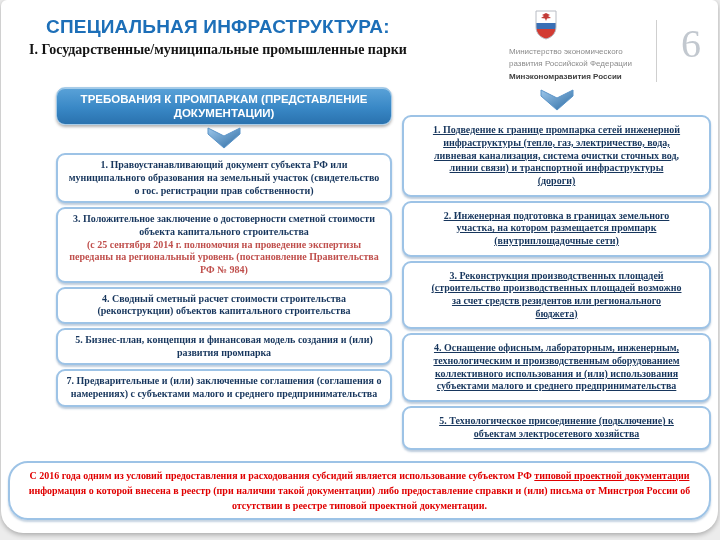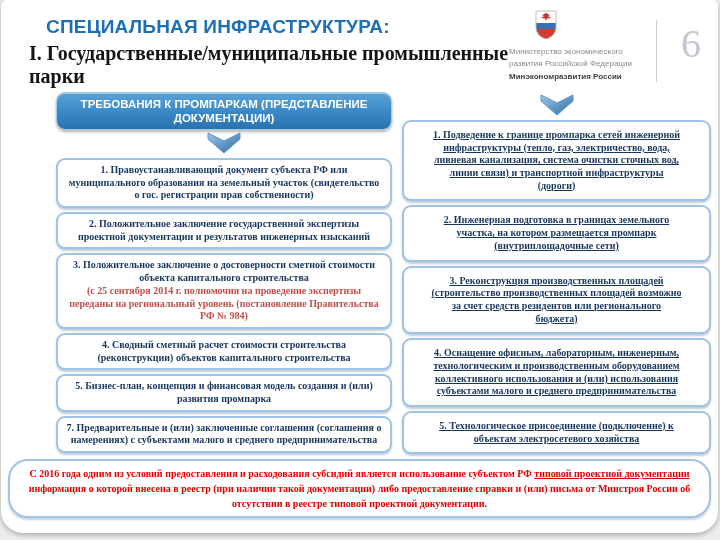--- a/index.html
+++ b/index.html
@@ -23,21 +23,21 @@
     padding:14px 14px 2px 28px;
   }
   .titles h1{
     margin:2px 0 4px 17px;
     font-size:19px;letter-spacing:.2px;
     font-weight:bold;color:#1d6fb8;
     font-family:"Liberation Sans",sans-serif;
   }
   .titles h2{
     margin:0;
-    font-size:20px;font-weight:bold;color:#141414;
+    font-size:14px;font-weight:bold;color:#141414;
     font-family:"Liberation Serif",serif;
   }
   .brand{display:flex;align-items:flex-start;gap:15px;margin-top:2px;}
   .ministry{
     width:128px;margin-top:30px;
     font-size:8px;line-height:1.55;color:#8b8b8b;
     font-family:"Liberation Sans",sans-serif;
   }
   .ministry .bold-line{color:#3f3f3f;font-weight:bold;}
   .emblem{margin-top:2px;position:absolute;right:160px;top:8px;}
@@ -71,21 +71,21 @@
     border:2px solid #9dc3e6;border-radius:9px;
     padding:4px 8px;text-align:center;
     font-family:"Liberation Serif",serif;font-weight:bold;
     font-size:10px;line-height:1.27;color:#17365d;
     box-shadow:0 2px 2px rgba(110,145,180,.45);
   }
   .col-right .box{padding:7px 26px;text-decoration:underline;}
   .box-note{display:block;color:#c0504d;}
   
   .footer-note{
-    margin:5px 7px 0 7px;
+    margin:11px 7px 0 7px;
     border:2px solid #9dc3e6;border-radius:20px;
     padding:5px 14px;text-align:center;
     font-family:"Liberation Serif",serif;font-weight:bold;
     font-size:10px;line-height:1.5;color:#e00000;
     box-shadow:0 2px 2px rgba(110,145,180,.4);
   }
   .footer-note .u{text-decoration:underline;}
 </style>
 </head>
 <body>
@@ -134,21 +134,20 @@
             <linearGradient id="ag1" x1="0" y1="0" x2="1" y2="1">
               <stop offset="0" stop-color="#9cc6ea"></stop>
               <stop offset="1" stop-color="#2e6da4"></stop>
             </linearGradient>
           </defs>
           <path d="M3,2 L19,10 L35,2 L35,8 L19,22 L3,8 Z" fill="url(#ag1)" stroke="#5b94c8" stroke-width="1"></path>
         </svg>
       </div>
       <div class="boxes" id="left-boxes">
           <div class="box"><span class="box-text">1. Правоустанавливающий документ субъекта РФ или муниципального образования на земельный участок (свидетельство о гос. регистрации прав собственности)</span></div>
-          <div class="box"><span class="box-text">2. Положительное заключение государственной экспертизы проектной документации и результатов инженерных изысканий</span></div>
           <div class="box"><span class="box-text">3. Положительное заключение о достоверности сметной стоимости объекта капитального строительства</span><span class="box-note">(с 25 сентября 2014 г. полномочия на проведение экспертизы переданы на региональный уровень (постановление Правительства РФ № 984)</span></div>
           <div class="box"><span class="box-text">4. Сводный сметный расчет стоимости строительства (реконструкции) объектов капитального строительства</span></div>
           <div class="box"><span class="box-text">5. Бизнес-план, концепция  и финансовая модель создания и (или) развития промпарка</span></div>
           <div class="box"><span class="box-text">7. Предварительные и (или) заключенные соглашения (соглашения о намерениях) с субъектами малого и среднего предпринимательства</span></div>
         </div>
     </div>
 
     <div class="col-right">
       <div class="arrow-wrap">
         <svg width="38" height="24" viewBox="0 0 38 24">

